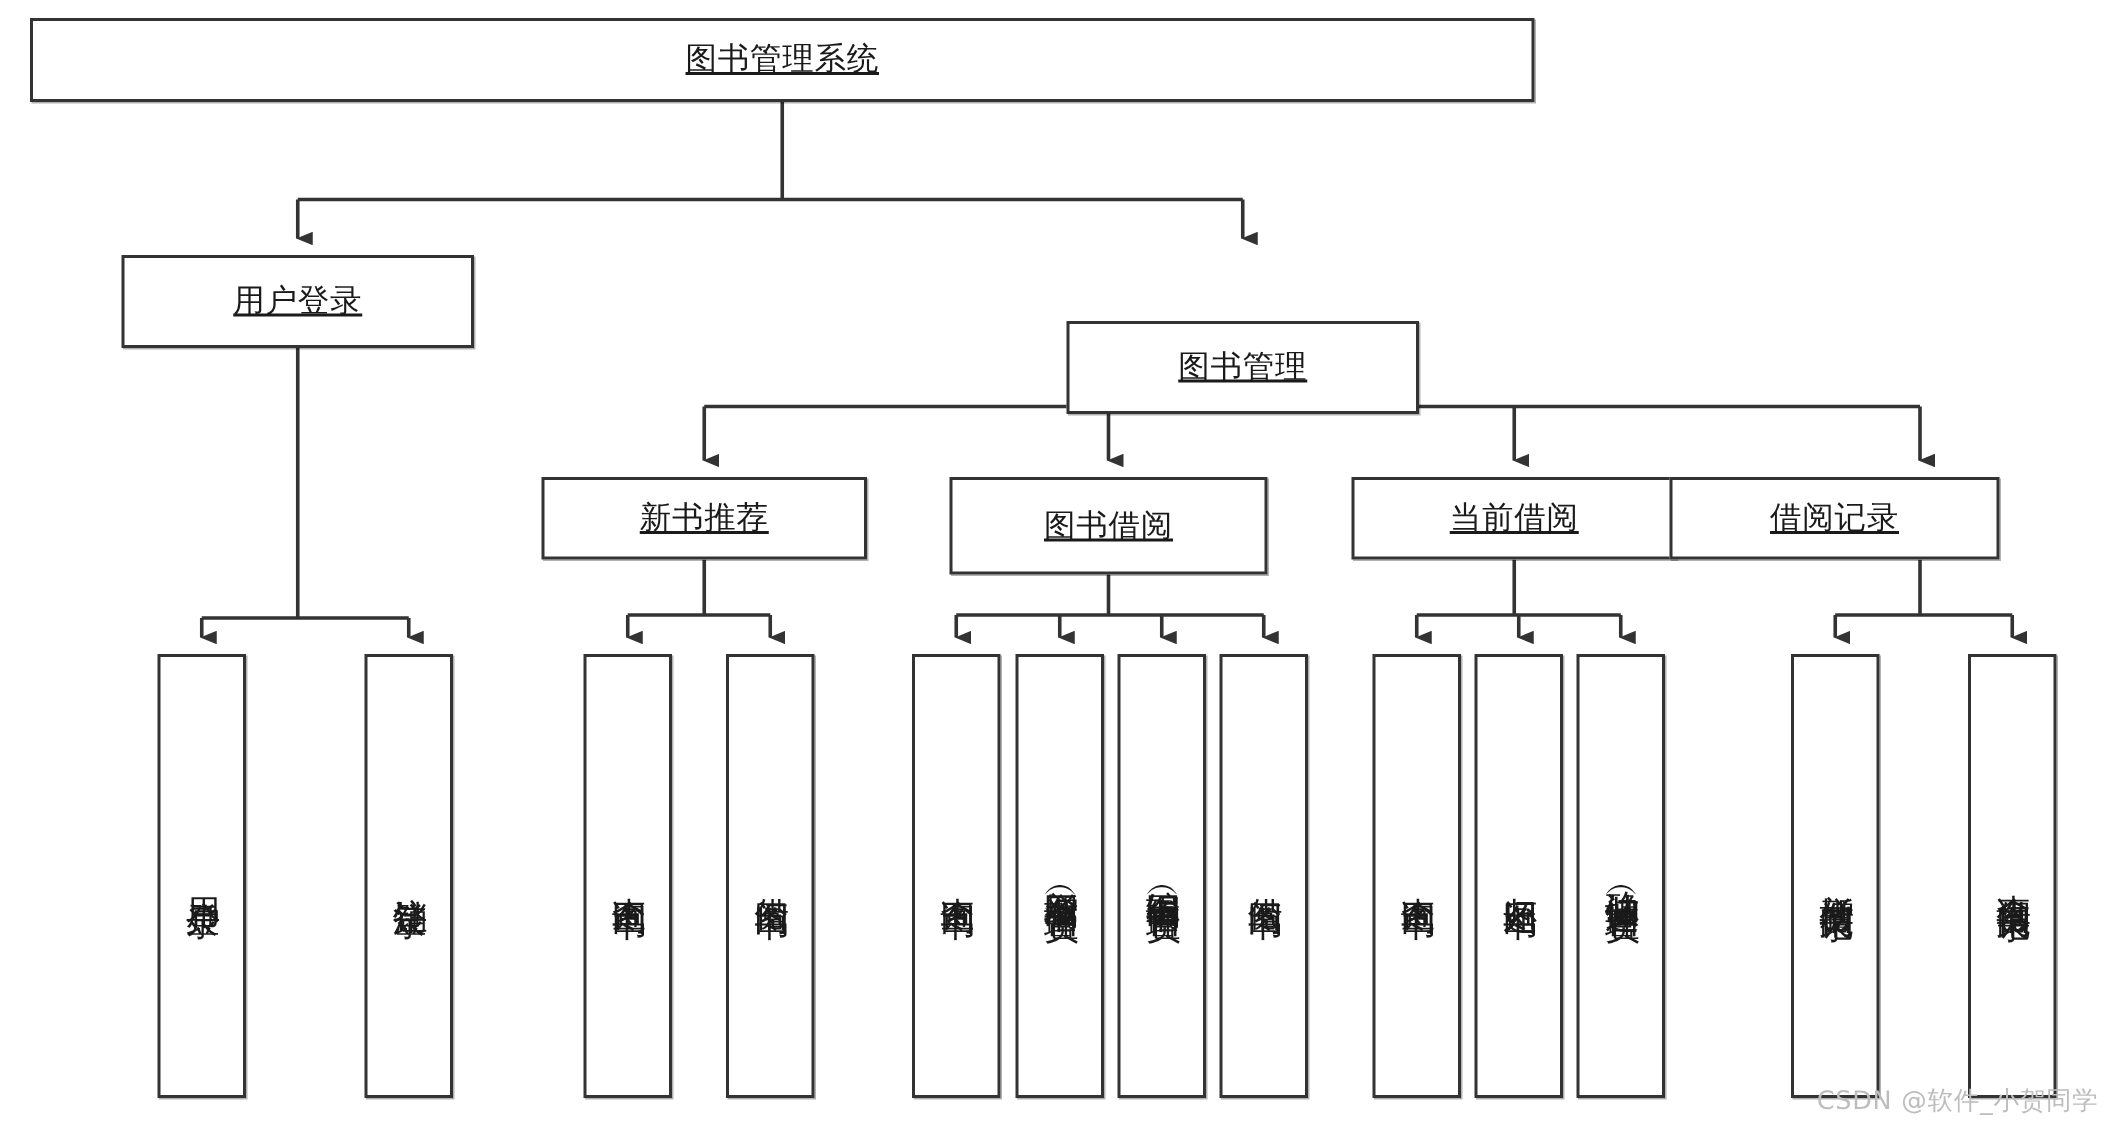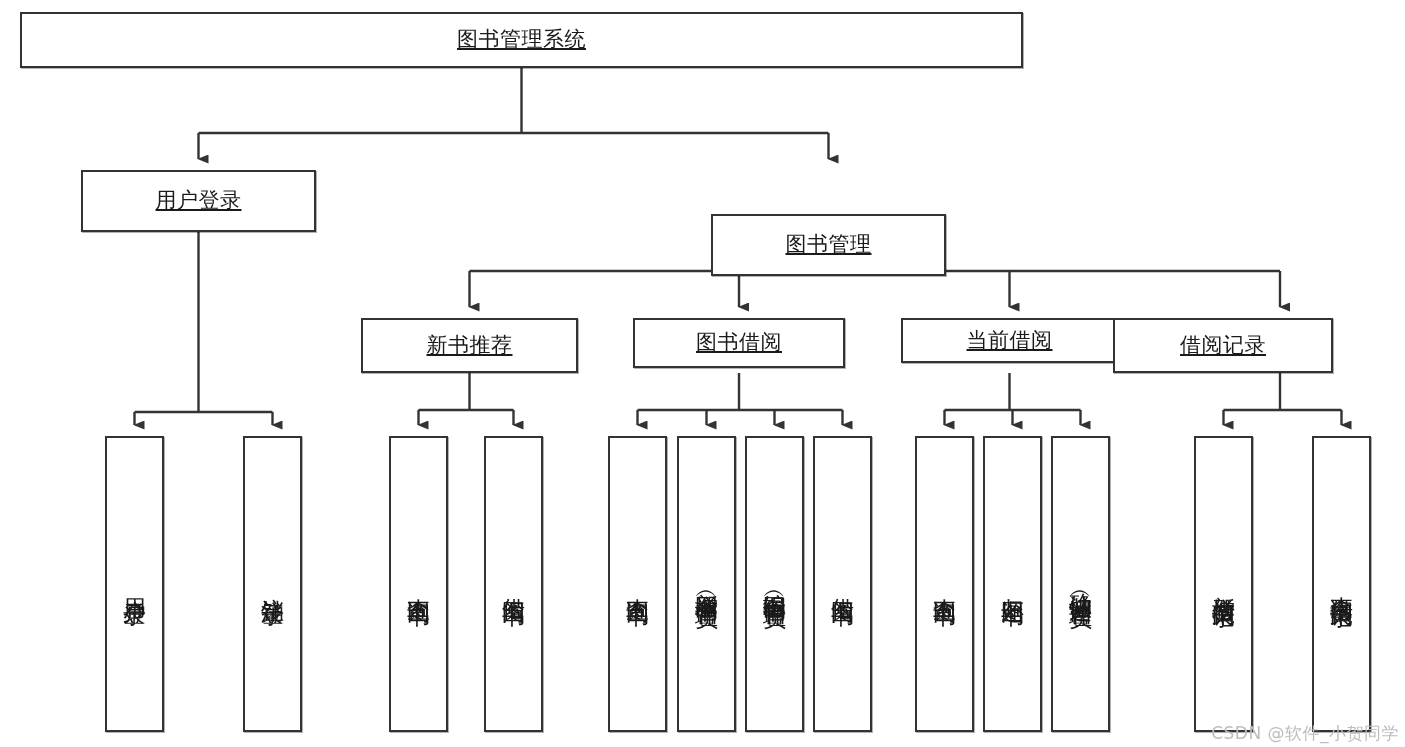--- a/index.html
+++ b/index.html
@@ -130,24 +130,24 @@
       </div>
       <div class="node horizontal" style="left: 81px; top: 170px; width: 235px; height: 62px;">
         <span class="node-label">用户登录</span>
       </div>
       <div class="node horizontal" style="left: 711px; top: 170px; width: 235px; height: 62px; margin-top: 44px;">
         <span class="node-label">图书管理</span>
       </div>
       <div class="node horizontal" style="left: 361px; top: 318px; width: 217px; height: 55px;">
         <span class="node-label">新书推荐</span>
       </div>
-      <div class="node horizontal" style="left: 633px; top: 318px; width: 212px; height: 50px;">
+      <div class="node horizontal" style="left: 633px; top: 318px; width: 212px; height: 65px;">
         <span class="node-label">图书借阅</span>
       </div>
-      <div class="node horizontal" style="left: 901px; top: 318px; width: 217px; height: 45px;">
+      <div class="node horizontal" style="left: 901px; top: 318px; width: 217px; height: 55px;">
         <span class="node-label">当前借阅</span>
       </div>
       <div class="node horizontal" style="left: 1113px; top: 318px; width: 220px; height: 55px;">
         <span class="node-label">借阅记录</span>
       </div>
       <div class="node vertical" style="left: 105px; top: 436px; width: 59px; height: 296px;">
         <span class="node-label">用户登录</span>
       </div>
       <div class="node vertical" style="left: 243px; top: 436px; width: 59px; height: 296px;">
         <span class="node-label">注销登录</span>

